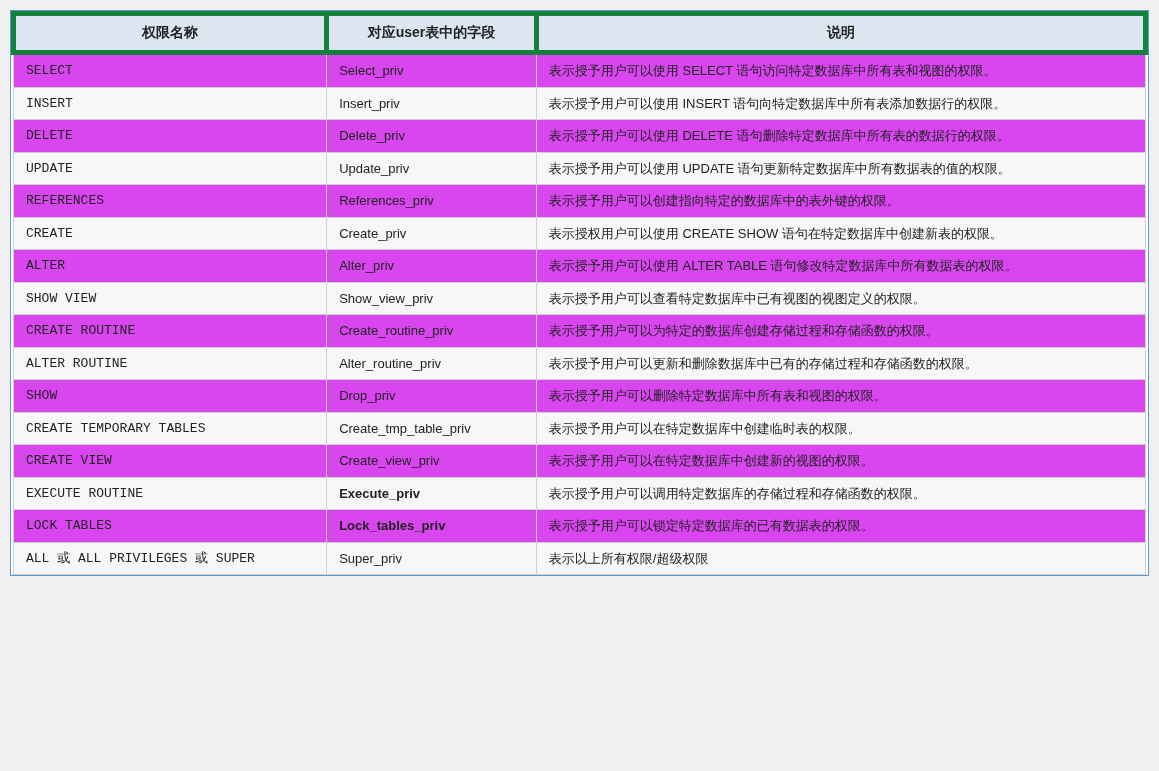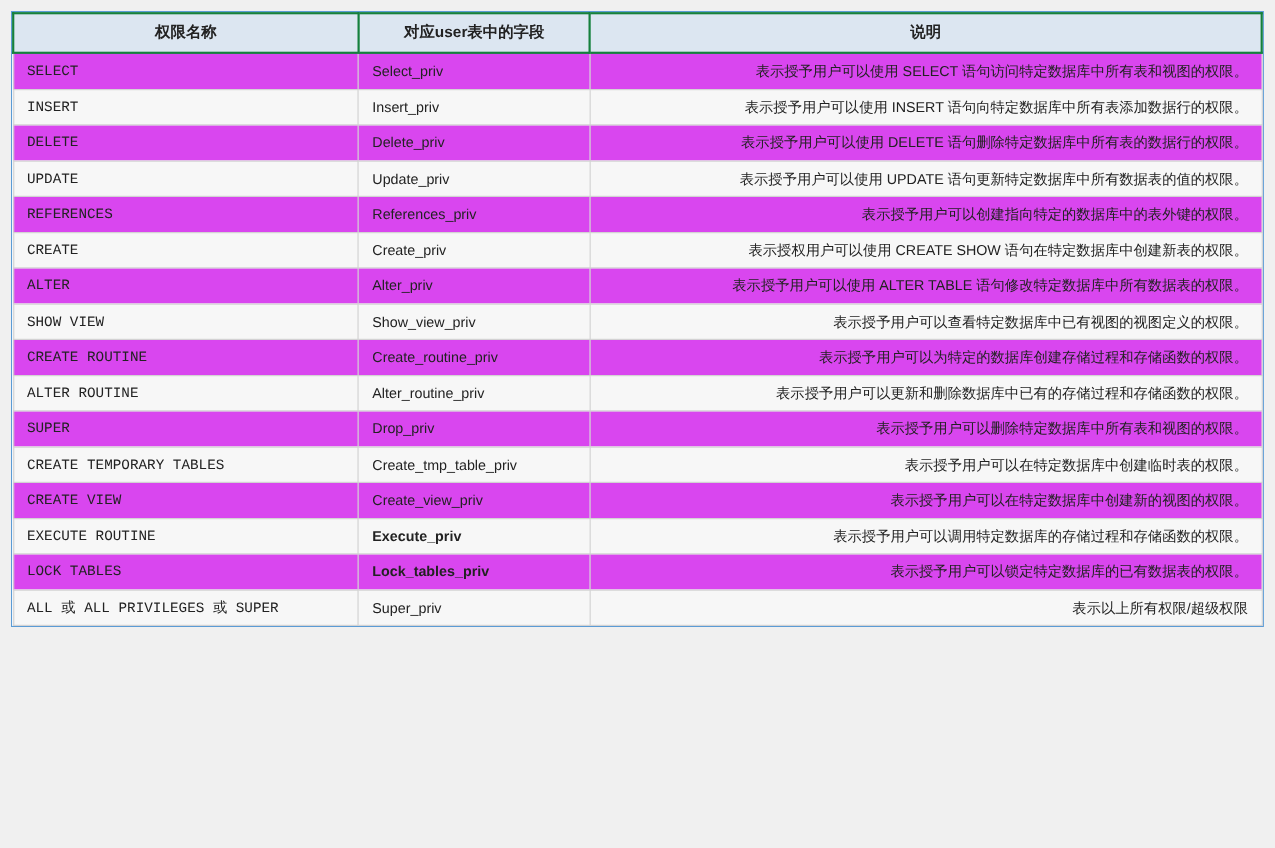--- a/index.html
+++ b/index.html
@@ -23,21 +23,21 @@
       background: #fff;
     }
     table {
       width: 100%;
       border-collapse: collapse;
     }
     thead tr {
       background: #dce6f1;
     }
     thead th {
-      border: 2px solid #15803d;
+      border: 5px solid #15803d;
       padding: 8px 11px;
       text-align: center;
       font-weight: bold;
       font-size: 14px;
       color: #222;
     }
     tbody tr {
       background: #d946ef;
     }
     tbody tr:nth-child(even) {
@@ -57,21 +57,20 @@
       min-width: 180px;
     }
     tbody td:nth-child(2) {
       font-family: Liberation Sans, sans-serif;
       font-size: 13px;
       white-space: nowrap;
       min-width: 170px;
     }
     tbody td:nth-child(3) {
       font-size: 13px;
-      text-align: right;
     }
     .bold {
       font-weight: bold;
     }
   </style>
 </head>
 <body>
 
 <div class="table-wrapper">
   <table>
@@ -127,21 +126,21 @@
           <td>CREATE ROUTINE</td>
           <td>Create_routine_priv</td>
           <td>表示授予用户可以为特定的数据库创建存储过程和存储函数的权限。</td>
         </tr>
         <tr>
           <td>ALTER ROUTINE</td>
           <td>Alter_routine_priv</td>
           <td>表示授予用户可以更新和删除数据库中已有的存储过程和存储函数的权限。</td>
         </tr>
         <tr>
-          <td>SUPER</td>
+          <td>SHOW</td>
           <td>Drop_priv</td>
           <td>表示授予用户可以删除特定数据库中所有表和视图的权限。</td>
         </tr>
         <tr>
           <td>CREATE TEMPORARY TABLES</td>
           <td>Create_tmp_table_priv</td>
           <td>表示授予用户可以在特定数据库中创建临时表的权限。</td>
         </tr>
         <tr>
           <td>CREATE VIEW</td>

